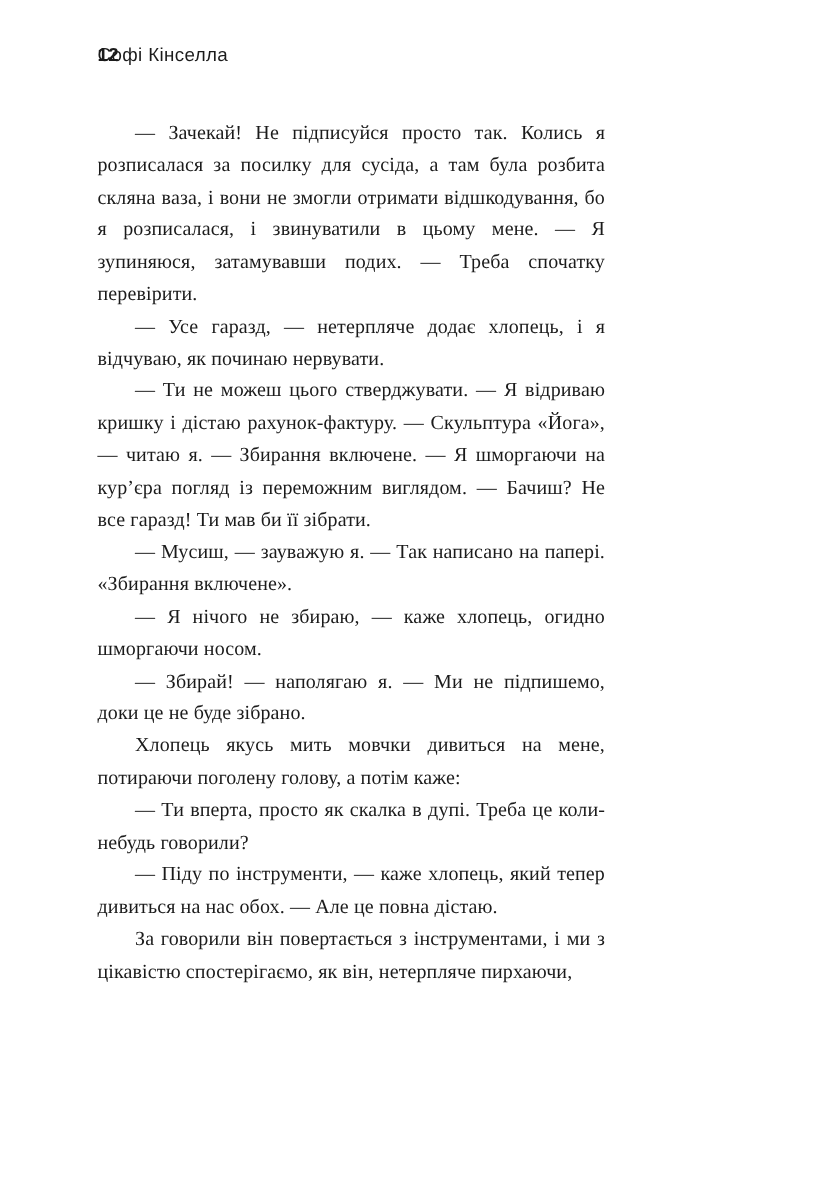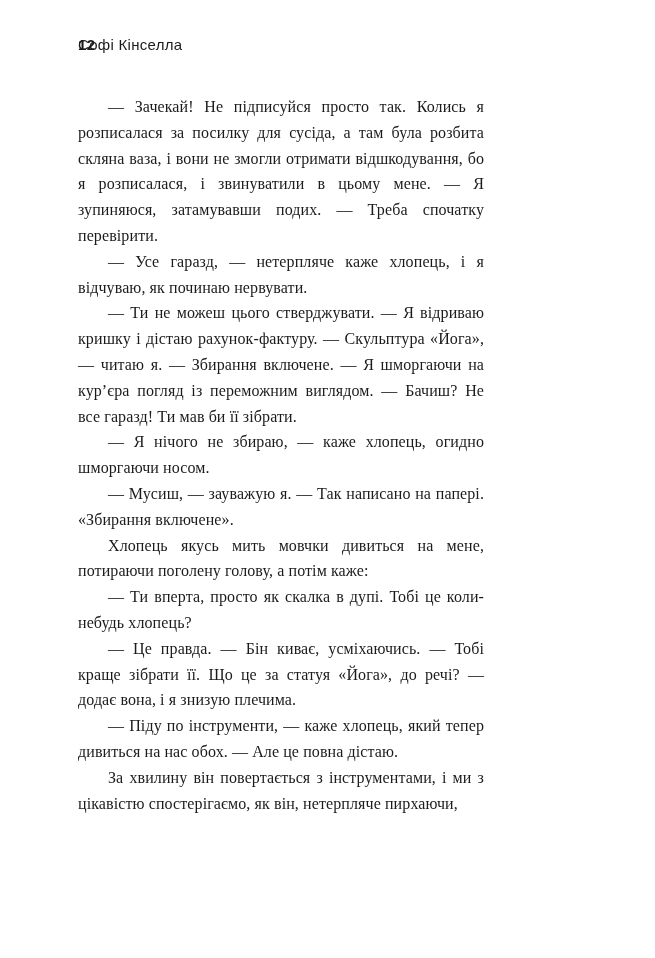--- a/index.html
+++ b/index.html
@@ -58,23 +58,23 @@
 </head>
 <body>
 
 <div class="page">
   <div class="running-head">
     <span class="page-number">12</span>
     <span class="author">Софі Кінселла</span>
   </div>
   <main class="body-text">
       <p class="para">— Зачекай! Не підписуйся просто так. Колись я розписалася за посилку для сусіда, а там була розбита скляна ваза, і вони не змогли отримати відшкодування, бо я розписалася, і звинуватили в цьому мене. — Я зупиняюся, затамувавши подих. — Треба спочатку перевірити.</p>
-      <p class="para">— Усе гаразд, — нетерпляче каже хлопець, і я відчуваю, як починаю нервувати.</p>
+      <p class="para">— Усе гаразд, — нетерпляче додає хлопець, і я відчуваю, як починаю нервувати.</p>
       <p class="para">— Ти не можеш цього стверджувати. — Я відриваю кришку і дістаю рахунок-фактуру. — Скульптура «Йога», — читаю я. — Збирання включене. — Я шморгаючи на кур’єра погляд із переможним виглядом. — Бачиш? Не все гаразд! Ти мав би її зібрати.</p>
+      <p class="para">— Мусиш, — зауважую я. — Так написано на папері. «Збирання включене».</p>
       <p class="para">— Я нічого не збираю, — каже хлопець, огидно шморгаючи носом.</p>
-      <p class="para">— Мусиш, — зауважую я. — Так написано на папері. «Збирання включене».</p>
+      <p class="para">— Збирай! — наполягаю я. — Ми не підпишемо, доки це не буде зібрано.</p>
       <p class="para">Хлопець якусь мить мовчки дивиться на мене, потираючи поголену голову, а потім каже:</p>
-      <p class="para">— Ти вперта, просто як скалка в дупі. Тобі це коли-небудь хлопець?</p>
-      <p class="para">— Це правда. — Бін киває, усміхаючись. — Тобі краще зібрати її. Що це за статуя «Йога», до речі? — додає вона, і я знизую плечима.</p>
+      <p class="para">— Ти вперта, просто як скалка в дупі. Треба це коли-небудь говорили?</p>
       <p class="para">— Піду по інструменти, — каже хлопець, який тепер дивиться на нас обох. — Але це повна дістаю.</p>
-      <p class="para">За хвилину він повертається з інструментами, і ми з цікавістю спостерігаємо, як він, нетерпляче пирхаючи,</p>
+      <p class="para">За говорили він повертається з інструментами, і ми з цікавістю спостерігаємо, як він, нетерпляче пирхаючи,</p>
     </main>
 </div>
 
 </body></html>

